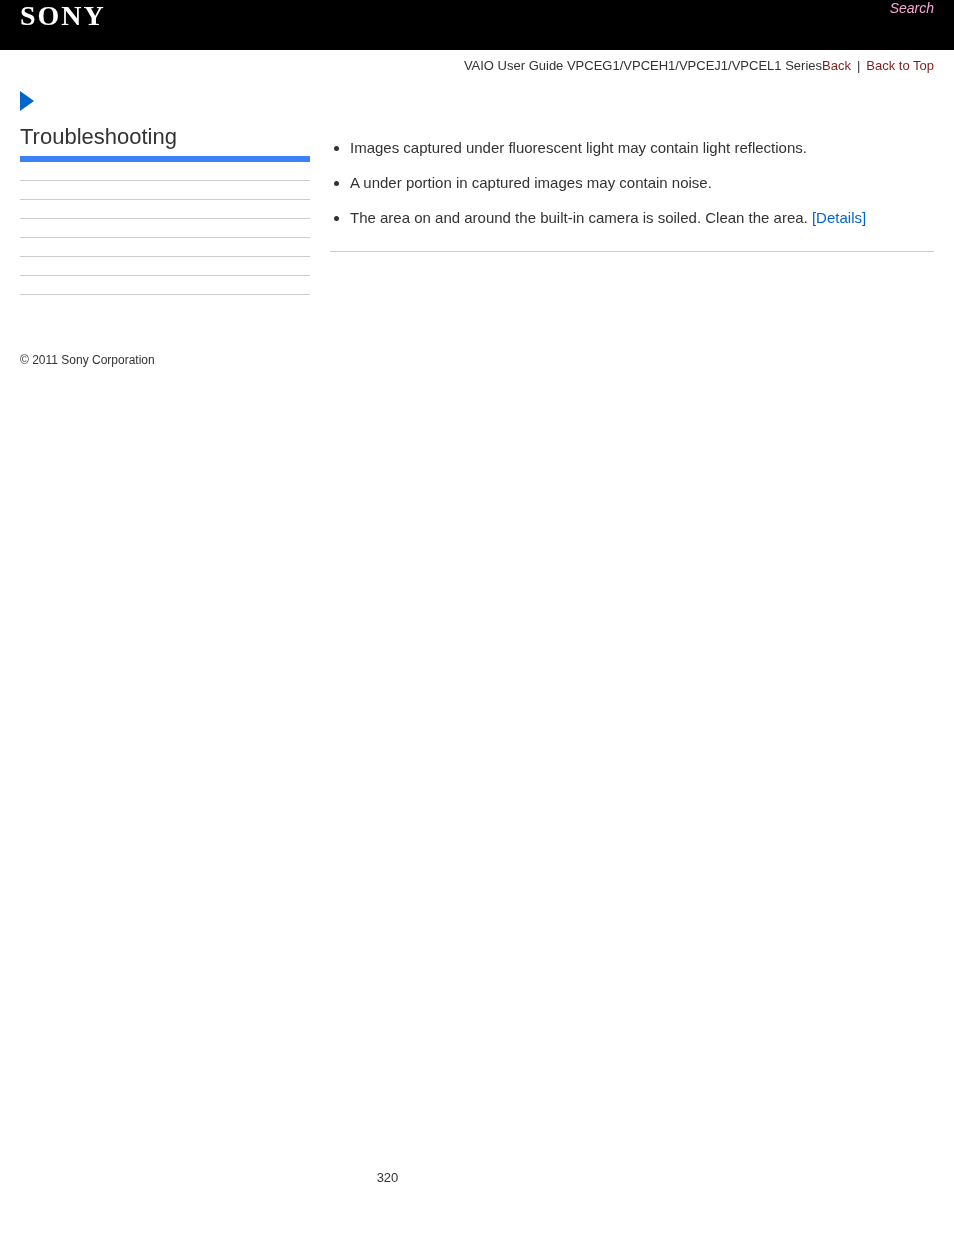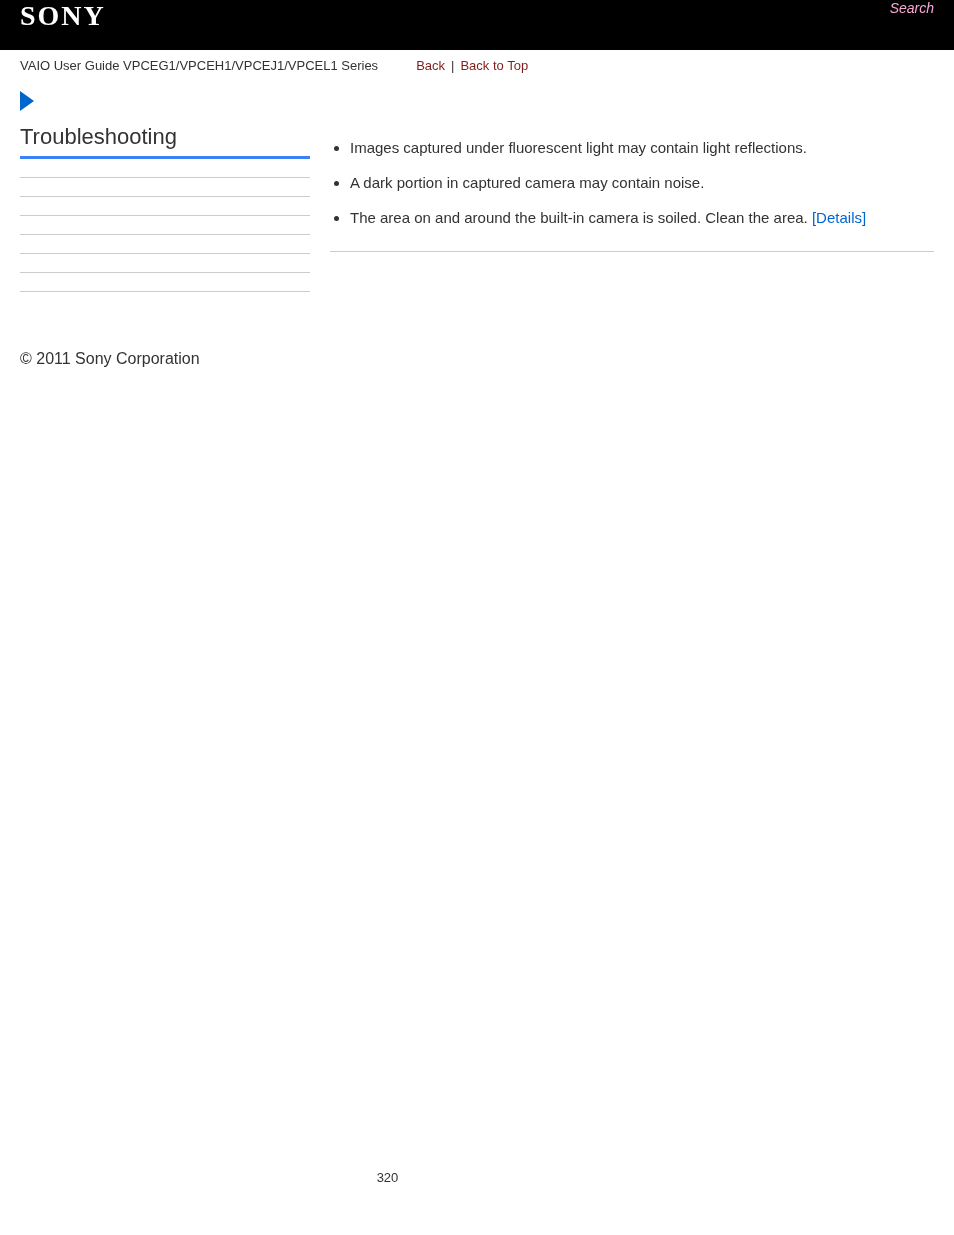--- a/index.html
+++ b/index.html
@@ -38,25 +38,24 @@
     .search-label {
       color: #f9a8d4;
       font-size: 14px;
       font-style: italic;
     }
 
     
     .nav-bar {
       display: flex;
       align-items: center;
-      justify-content: flex-start;
+      justify-content: flex-end;
       padding: 8px 20px;
       border-bottom: none;
       background: #fff;
-      gap: 38px;
     }
 
     .nav-title {
       font-size: 13px;
       color: #333;
     }
 
     .nav-links {
       display: flex;
       gap: 6px;
@@ -100,21 +99,21 @@
       width: 290px;
       flex-shrink: 0;
     }
 
     .sidebar-title {
       font-size: 22px;
       font-weight: normal;
       color: #333;
       margin-bottom: 8px;
       padding-bottom: 6px;
-      border-bottom: 3px solid #3b82f6;
+      border-bottom: 6px solid #3b82f6;
     }
 
     .sidebar-line {
       height: 1px;
       background: #ccc;
       margin: 18px 0;
     }
 
     
     .main-content {
@@ -142,21 +141,21 @@
 
     .main-divider {
       height: 1px;
       background: #ccc;
       margin-top: 20px;
     }
 
     
     .footer-copyright {
       padding: 20px;
-      font-size: 16px;
+      font-size: 12px;
       color: #333;
     }
 
     
     .page-number {
       text-align: center;
       font-size: 13px;
       color: #333;
       padding: 20px 0;
       position: absolute;
@@ -197,21 +196,21 @@
     <div class="sidebar-line"></div>
     <div class="sidebar-line"></div>
   </div>
 
   <div class="main-content">
     <ul class="bullet-list">
       <li>
         <span>Images captured under fluorescent light may contain light reflections.</span>
       </li>
       <li>
-        <span>A dark portion in captured camera may contain noise.</span>
+        <span>A under portion in captured images may contain noise.</span>
       </li>
       <li>
         <span>The area on and around the built-in camera is soiled. Clean the area.</span>
         <a class="details-link" href="#">[Details]</a>
       </li>
     </ul>
     <div class="main-divider"></div>
   </div>
 
 </div>

